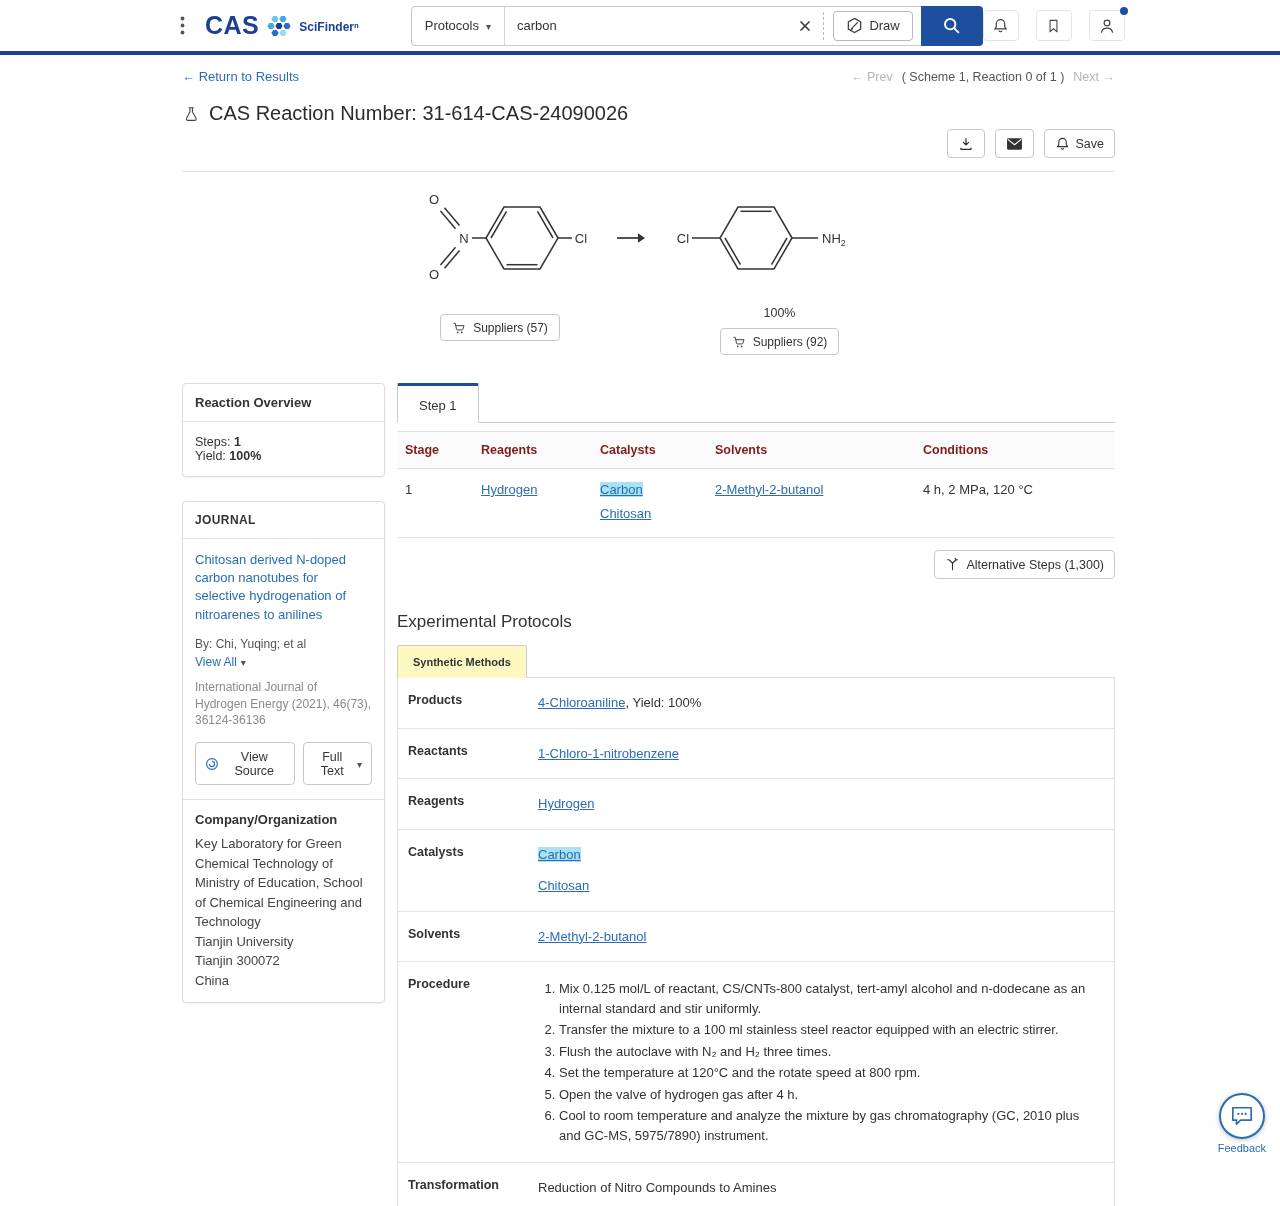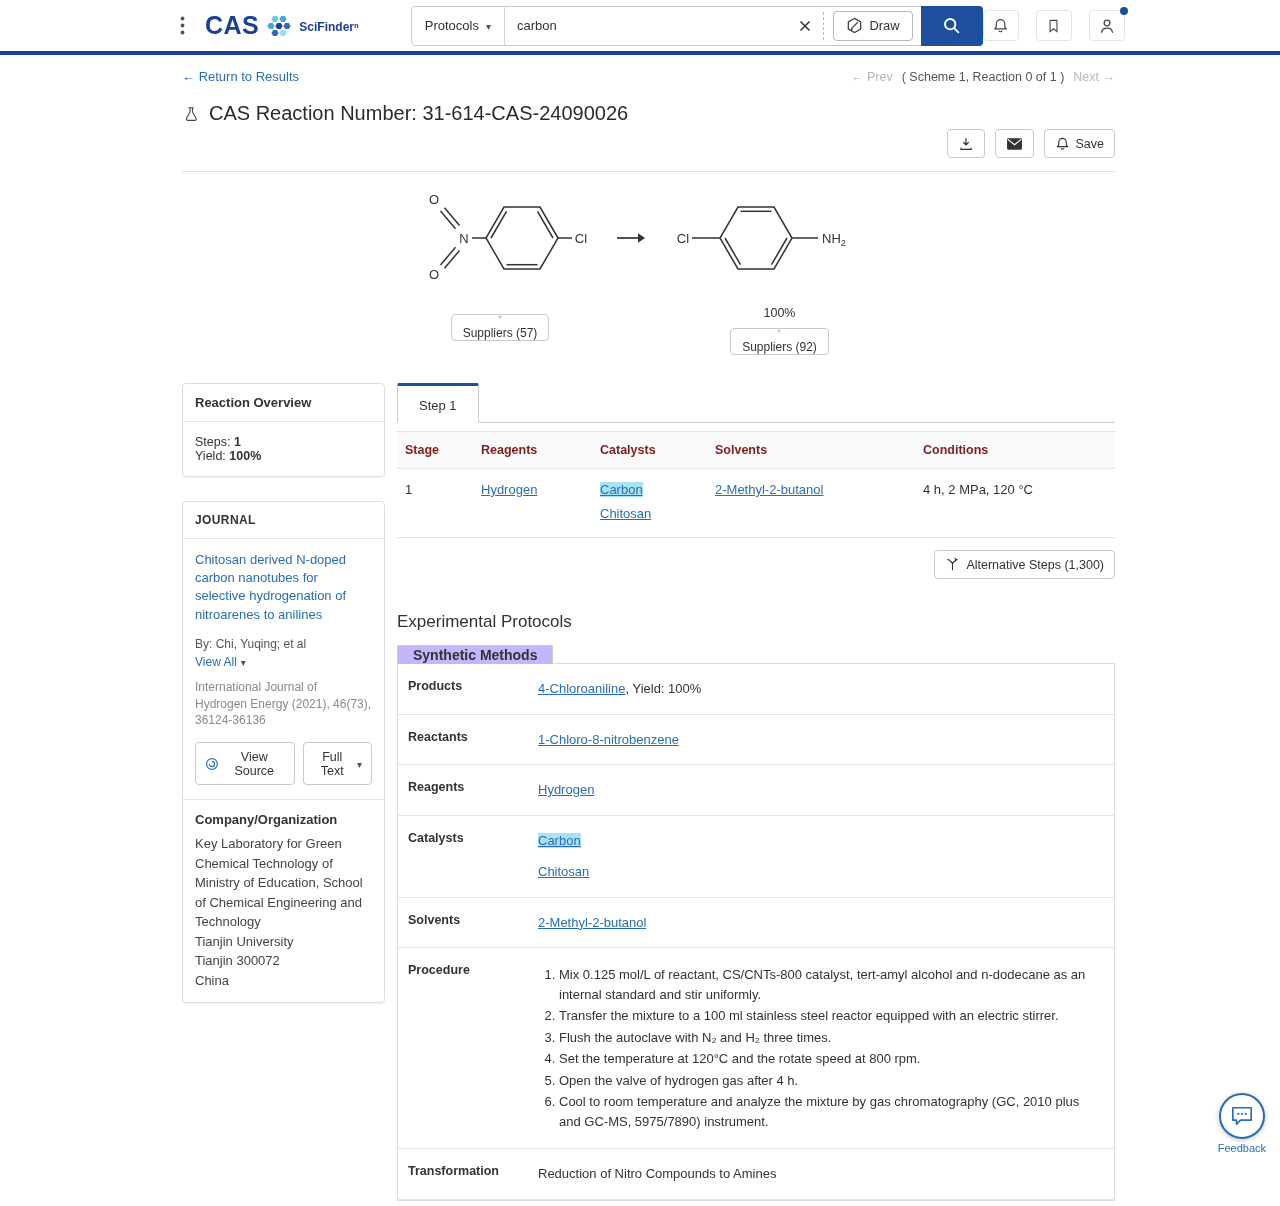--- a/index.html
+++ b/index.html
@@ -44,21 +44,21 @@
   .page-title { font-size:20px; font-weight:500; color:#2b2b2b; }
   .actions-row { display:flex; justify-content:flex-end; gap:10px; margin-top:4px; }
   .act-btn { display:flex; align-items:center; gap:6px; border:1px solid #c9c9c9; border-radius:4px; height:29px; padding:0 10px; font-size:12.5px; }
   .rule { border:none; border-top:1px solid #e2e2e2; margin-top:13px; }
 
   
   .scheme { display:flex; justify-content:center; align-items:flex-start; gap:16px; margin-top:4px; }
   .mol { display:flex; flex-direction:column; align-items:center; }
   .rxn-arrow { margin-top:55px; }
   .mol-yield { font-size:12.5px; color:#333; margin-top:0; }
-  .sup-btn { display:flex; align-items:center; gap:7px; border:1px solid #c9c9c9; border-radius:4px; height:27px; padding:0 11px; font-size:12px; margin-top:8px;flex-direction:column; }
+  .sup-btn { display:flex; align-items:center; gap:7px; border:1px solid #c9c9c9; border-radius:4px; height:27px; padding:0 11px; font-size:12px; margin-top:8px; }
 
   
   .main-grid { display:grid; grid-template-columns:203px 718px; column-gap:12px; margin-top:28px; align-items:start; }
 
   .card { border:1px solid #ddd; border-radius:4px; box-shadow:0 1px 2px rgba(0,0,0,.06); background:#fff; }
   .card + .card { margin-top:24px; }
   .card-h { padding:11px 12px; border-bottom:1px solid #e3e3e3; font-weight:bold; font-size:13px; color:#333; }
   .journal-h { font-size:12px; letter-spacing:.4px; }
   .ov-body { display:flex; justify-content:space-between; padding:13px 12px; font-size:12.5px;flex-direction:column; }
   .ov-val { font-weight:bold; }
@@ -81,21 +81,21 @@
   .step-table td { padding:13px 8px 16px; font-size:13px; border-bottom:1px solid #e2e2e2; vertical-align:top; }
   .col-stage { width:76px; } .col-reagents { width:119px; } .col-catalysts { width:115px; } .col-solvents { width:208px; }
   .tbl-link { color:#2a6db5; text-decoration:underline; }
   .hl { background:#a8e2f4; }
   .stacked { margin-top:9px; display:inline-block; }
   .alt-row { display:flex; justify-content:flex-end; margin-top:12px; }
 
   
   .proto-h { font-size:17px; font-weight:500; color:#333; margin-top:33px; }
   .tabbar2 { display:flex; margin-top:13px; }
-  .tab2 { border:1px solid #ccc; border-bottom:none; background:#c4b5fd; padding:1px 15px; font-size:14px; font-weight:bold; position:relative; z-index:1; border-radius:2px 2px 0 0; }
+  .tab2 { border:1px solid #ccc; border-bottom:none; background:#fef9c3; padding:10px 15px; font-size:11px; font-weight:bold; position:relative; z-index:1; border-radius:2px 2px 0 0; }
   .proto-box { border:1px solid #ddd; margin-top:-1px; background:#fff; }
   .prow { display:flex; border-bottom:1px solid #e6e6e6; }
   .plabel { flex:0 0 130px; padding:15px 10px; font-weight:bold; font-size:12.5px; color:#333; }
   .pval { flex:1; padding:15px 10px; font-size:13px; line-height:1.5; }
   .proc-list { margin:0; padding-left:21px; }
   .proc-list li { margin:2px 0; }
 
   
   .feedback { position:absolute; top:1093px; right:14px; text-align:center; cursor:pointer; }
   .fb-circle { width:46px; height:46px; margin:0 auto; border-radius:50%; background:#fff; border:2px solid #2a6db5; display:flex; align-items:center; justify-content:center; box-shadow:0 1px 5px rgba(0,0,0,.25); }
@@ -383,21 +383,21 @@
 
       <div class="proto-box">
         <div class="prow">
           <div class="plabel">Products</div>
           <div class="pval">
             <a class="tbl-link">4-Chloroaniline</a><span>, Yield: 100%</span>
           </div>
         </div>
         <div class="prow">
           <div class="plabel">Reactants</div>
-          <div class="pval"><a class="tbl-link">1-Chloro-8-nitrobenzene</a></div>
+          <div class="pval"><a class="tbl-link">1-Chloro-1-nitrobenzene</a></div>
         </div>
         <div class="prow">
           <div class="plabel">Reagents</div>
           <div class="pval"><a class="tbl-link">Hydrogen</a></div>
         </div>
         <div class="prow">
           <div class="plabel">Catalysts</div>
           <div class="pval">
             <a class="tbl-link hl">Carbon</a><br>
             <a class="tbl-link" style="display:inline-block;margin-top:12px;">Chitosan</a>

